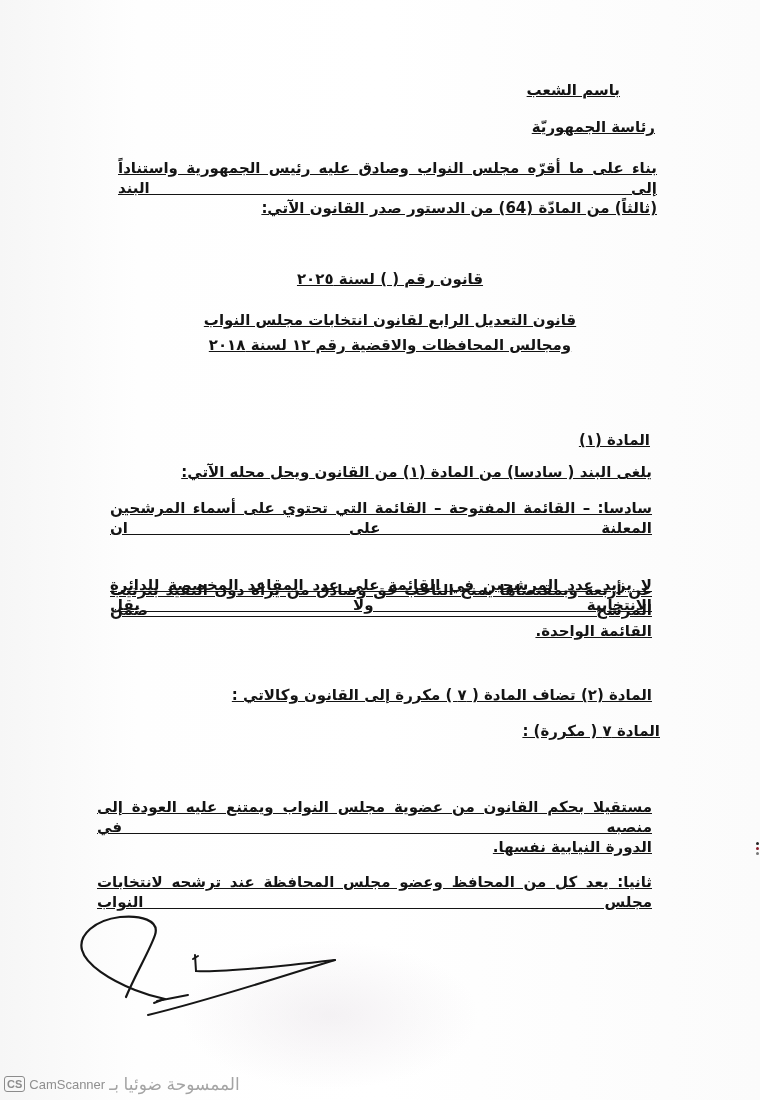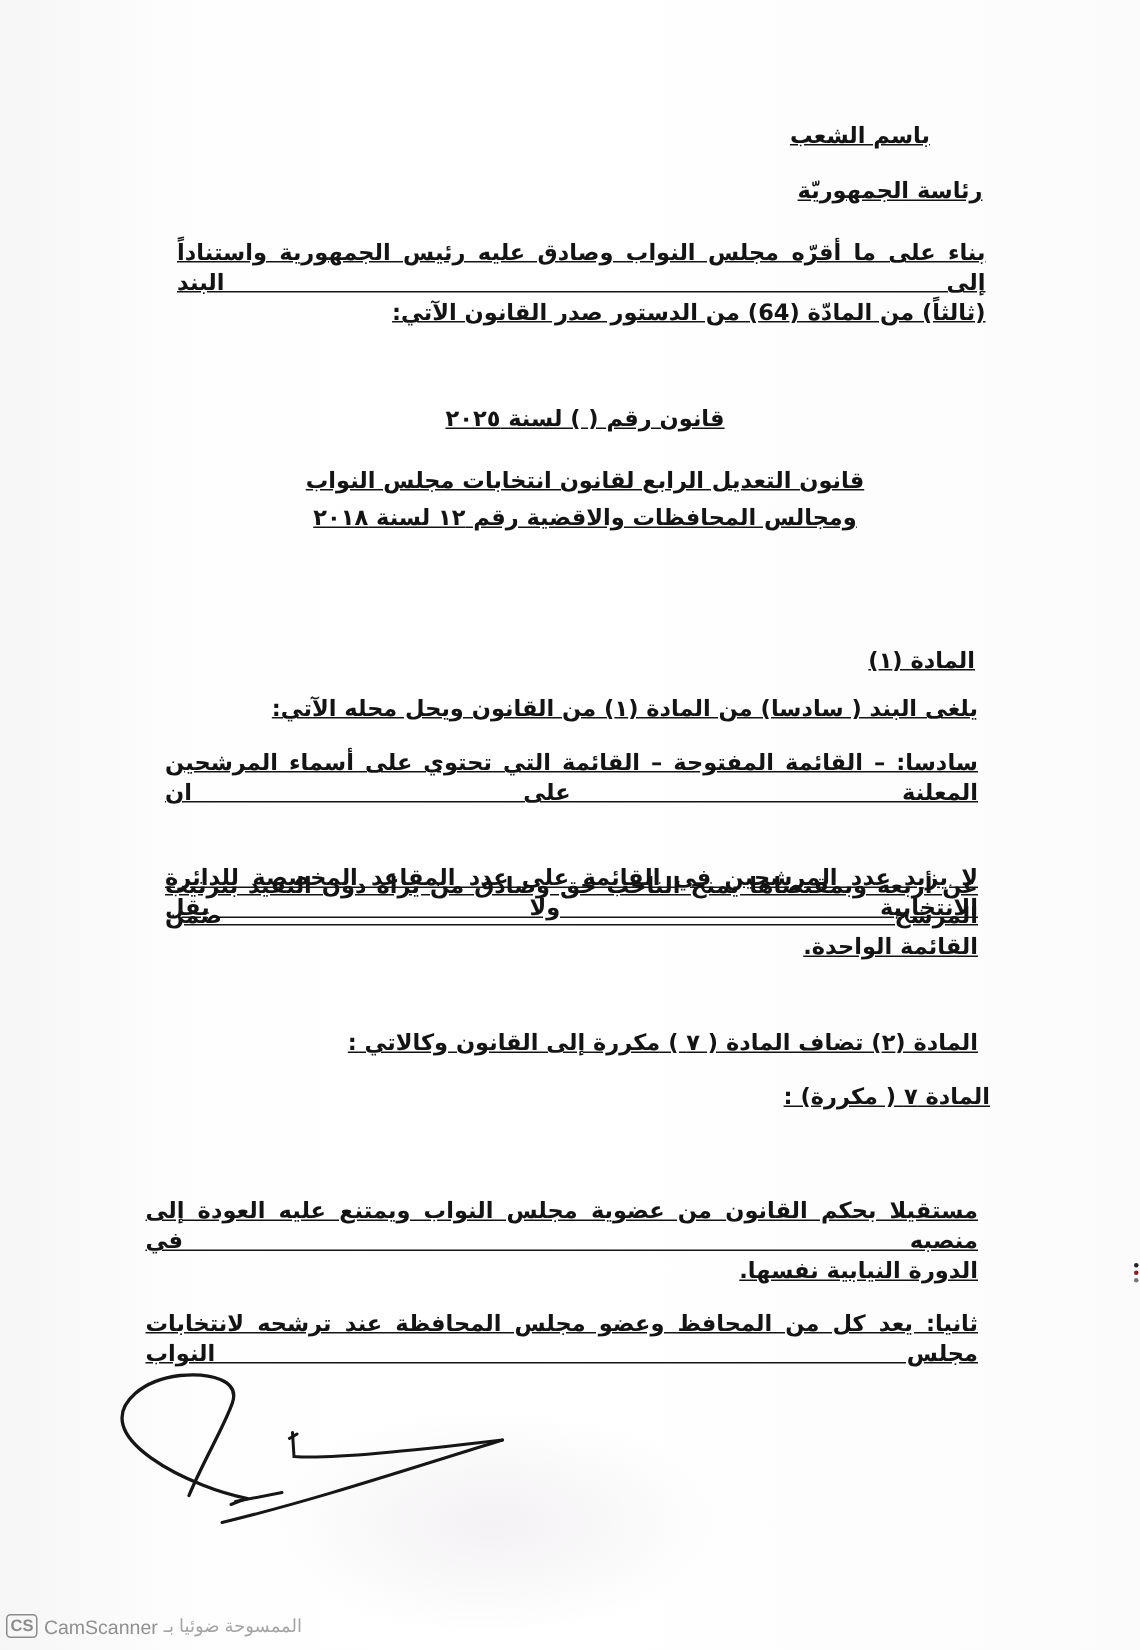--- a/index.html
+++ b/index.html
@@ -77,21 +77,21 @@
       font-weight: bold;
       padding: 0 2px;
       color: #8c8c8c;
       line-height: 14px;
     }
     .footer .brand {
       color: #8f8f8f;
     }
     .footer .ar {
       direction: rtl;
-      font-size: 12px;
+      font-size: 17px;
       color: #a4a4a4;
     }
   </style>
 </head>
 <body>
 
 <div class="page">
   <div class="shade"></div>
 
   <div class="line" style="right:140px; top:80px;">باسم الشعب</div>

